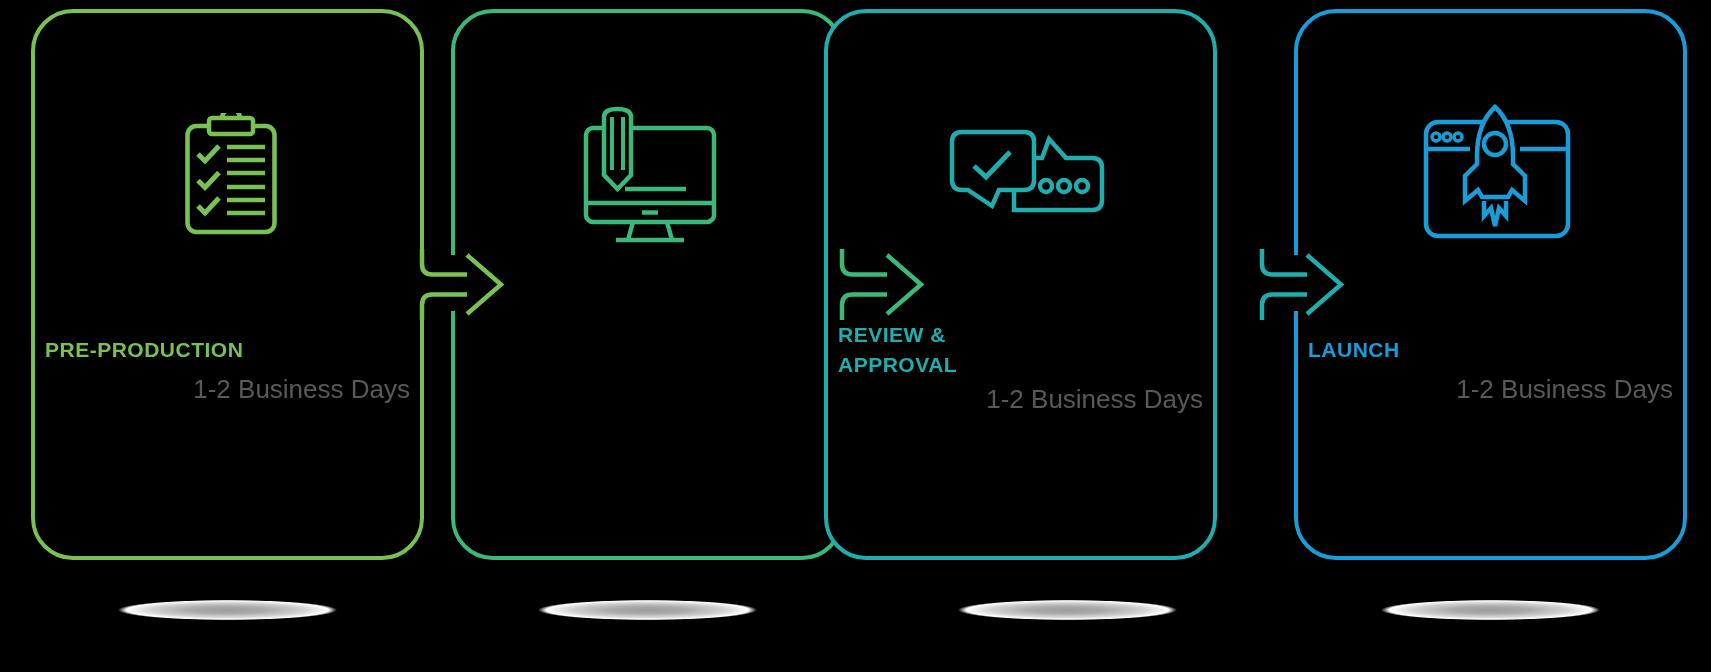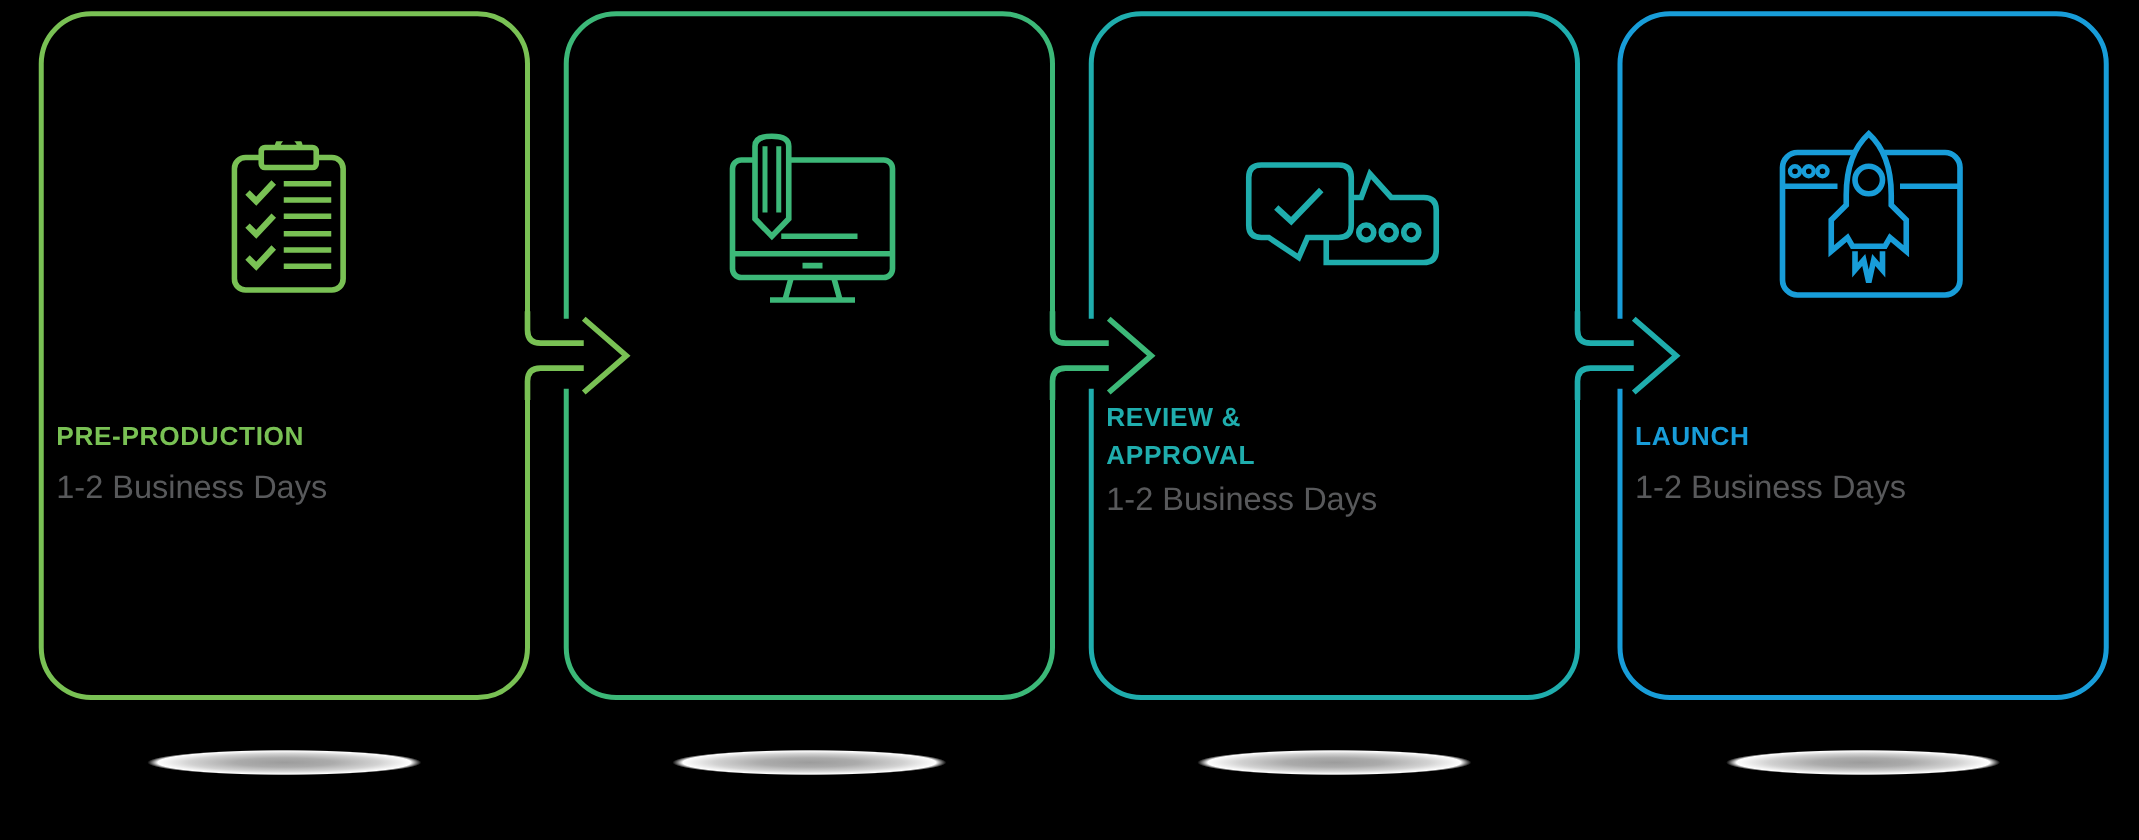--- a/index.html
+++ b/index.html
@@ -4,36 +4,36 @@
 <style>
   html,body{margin:0;padding:0;background:#000;}
   .stage{
     position:relative;width:1711px;height:672px;background:#000;overflow:hidden;
     font-family:"Liberation Sans", sans-serif;
   }
   .card{
     position:absolute;top:9px;width:393px;height:551px;box-sizing:border-box;
     border:4.5px solid var(--accent);border-radius:42px;background:#000;color:var(--accent);
   }
-  .card-0{left:31px;}  .card-1{left:451px;}  .card-2{left:871px;}  .card-3{left:1294px;}
+  .card-0{left:31px;}  .card-1{left:451px;}  .card-2{left:824px;}  .card-3{left:1294px;}
   .icon-zone{
     position:absolute;top:84px;left:0;right:0;height:154px;
     display:flex;align-items:center;justify-content:center;
   }
   .icon-zone svg{display:block;}
   .nudge7{margin-left:7px;} .nudge2{margin-left:2px;} .nudge12{margin-left:12px;}
   .title{
     position:absolute;top:322px;left:10px;right:10px;margin:0;
     font-size:21px;line-height:30px;font-weight:bold;letter-spacing:.5px;
     color:var(--accent);white-space:pre-line;
   }
   .two-line .title{top:307px;}
   .duration{
     position:absolute;top:362px;left:10px;right:10px;margin:0;
-    font-size:26px;line-height:28px;font-weight:400;text-align:left;color:#58595B;
+    font-size:26px;line-height:28px;font-weight:400;text-align:right;color:#58595B;
   }
   .two-line .duration{top:372px;}
   .connector{position:absolute;top:225px;width:160px;height:120px;}
   .conn-0{left:362px;} .conn-1{left:782px;} .conn-2{left:1202px;}
   .shadow{
     position:absolute;top:597px;width:281px;height:26px;border-radius:50%;
     background:radial-gradient(ellipse closest-side,#9c9c9c 0%,#ababab 28%,#d2d2d2 54%,#ffffff 72%,rgba(255,255,255,0) 78%);
   }
   .shadow-0{left:87px;} .shadow-1{left:507px;} .shadow-2{left:927px;} .shadow-3{left:1350px;}
   svg *{vector-effect:non-scaling-stroke;}

